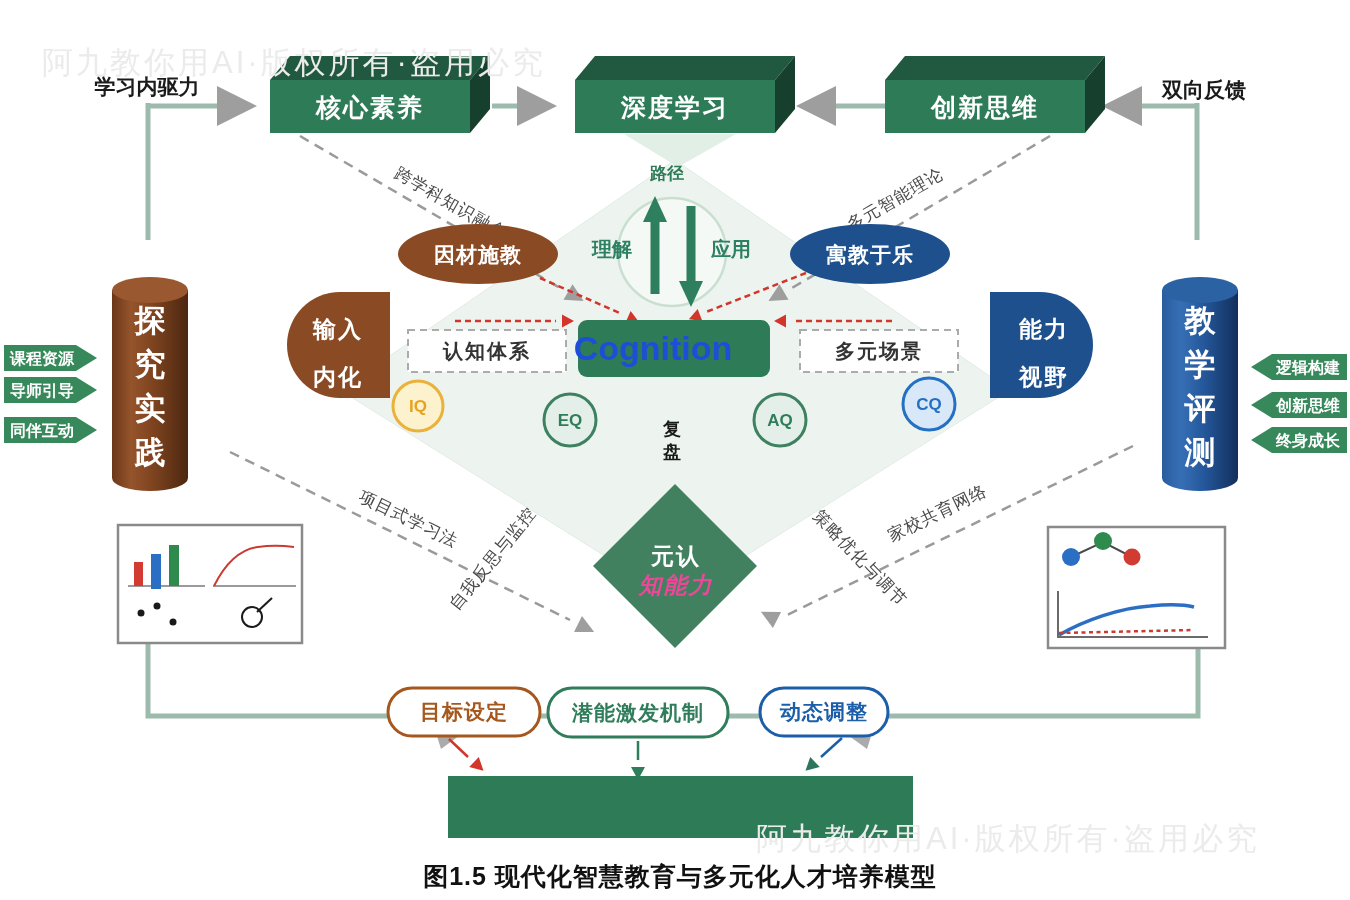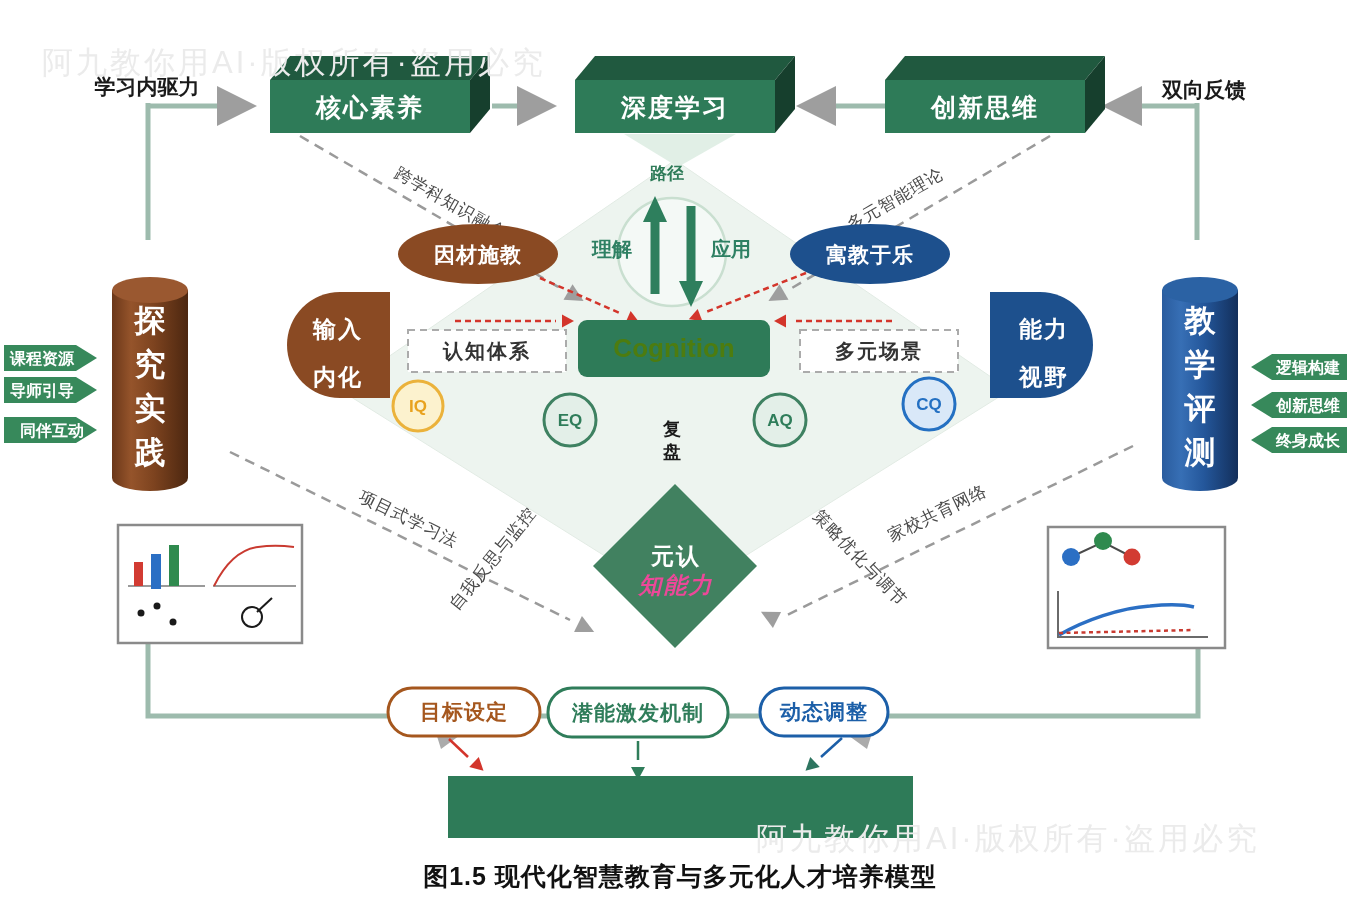--- a/index.html
+++ b/index.html
@@ -208,40 +208,40 @@
 <div class="lbl b" style="left:370px;top:107px;font-size:25px;color:#fff;letter-spacing:2px;">核心素养</div>
 <div class="lbl b" style="left:675px;top:107px;font-size:25px;color:#fff;letter-spacing:2px;">深度学习</div>
 <div class="lbl b" style="left:985px;top:107px;font-size:25px;color:#fff;letter-spacing:2px;">创新思维</div>
 <div class="lbl b" style="left:667px;top:150px;font-size:17px;color:#2E7B58;margin-top:24px;">路径</div>
 
 <div class="lbl b" style="left:612px;top:249px;font-size:20px;color:#2E8063;">理解</div>
 <div class="lbl b" style="left:731px;top:249px;font-size:20px;color:#2E8063;">应用</div>
 <div class="lbl b" style="left:478px;top:255px;font-size:21px;color:#fff;letter-spacing:1px;">因材施教</div>
 <div class="lbl b" style="left:870px;top:255px;font-size:21px;color:#fff;letter-spacing:1px;">寓教于乐</div>
 
-<div class="lbl b" style="left:674px;top:349px;font-size:26px;color:#4d7c0f;">Cognition</div>
+<div class="lbl b" style="left:653px;top:349px;font-size:34px;color:#1d4ed8;">Cognition</div>
 <div class="lbl" style="left:487px;top:351px;font-size:20px;font-weight:600;color:#333;letter-spacing:2px;">认知体系</div>
 <div class="lbl" style="left:879px;top:351px;font-size:20px;font-weight:600;color:#333;letter-spacing:2px;">多元场景</div>
 
 <div class="lbl b" style="left:418px;top:407px;font-size:17px;color:#E8A21E;">IQ</div>
 <div class="lbl b" style="left:570px;top:421px;font-size:17px;color:#2F7D5A;">EQ</div>
 <div class="lbl b" style="left:780px;top:421px;font-size:17px;color:#2F7D5A;">AQ</div>
 <div class="lbl b" style="left:929px;top:405px;font-size:17px;color:#2470C2;">CQ</div>
 
 <div class="vtext" style="left:662px;top:418px;width:20px;font-size:18px;line-height:23px;color:#1A1A1A;font-weight:600;">复盘</div>
 
 <div class="lbl b" style="left:676px;top:556px;font-size:23px;color:#fff;letter-spacing:2px;">元认</div>
 <div class="lbl b" style="left:676px;top:585px;font-size:23px;color:#ec4899;letter-spacing:2px;font-style:italic;">知能力</div>
 
 <div class="vtext cyl" style="left:131px;top:299px;">探究实践</div>
 <div class="vtext cyl" style="left:1181px;top:299px;">教学评测</div>
 
 <div class="lbl b" style="left:42px;top:359px;font-size:16px;color:#fff;">课程资源</div>
 <div class="lbl b" style="left:42px;top:391px;font-size:16px;color:#fff;">导师引导</div>
-<div class="lbl b" style="left:52px;top:431px;font-size:16px;color:#fff;">同伴互动</div>
+<div class="lbl b" style="left:42px;top:431px;font-size:16px;color:#fff;">同伴互动</div>
 <div class="lbl b" style="left:1308px;top:368px;font-size:16px;color:#fff;">逻辑构建</div>
 <div class="lbl b" style="left:1308px;top:406px;font-size:16px;color:#fff;">创新思维</div>
 <div class="lbl b" style="left:1308px;top:441px;font-size:16px;color:#fff;">终身成长</div>
 
 <div class="lbl b" style="left:338px;top:329px;font-size:23px;color:#fff;letter-spacing:2px;">输入</div>
 <div class="lbl b" style="left:338px;top:377px;font-size:23px;color:#fff;letter-spacing:2px;">内化</div>
 <div class="lbl b" style="left:1044px;top:329px;font-size:23px;color:#fff;letter-spacing:2px;">能力</div>
 <div class="lbl b" style="left:1044px;top:377px;font-size:23px;color:#fff;letter-spacing:2px;">视野</div>
 
 <div class="lbl b" style="left:464px;top:712px;font-size:21px;color:#A5571E;letter-spacing:1px;">目标设定</div>

